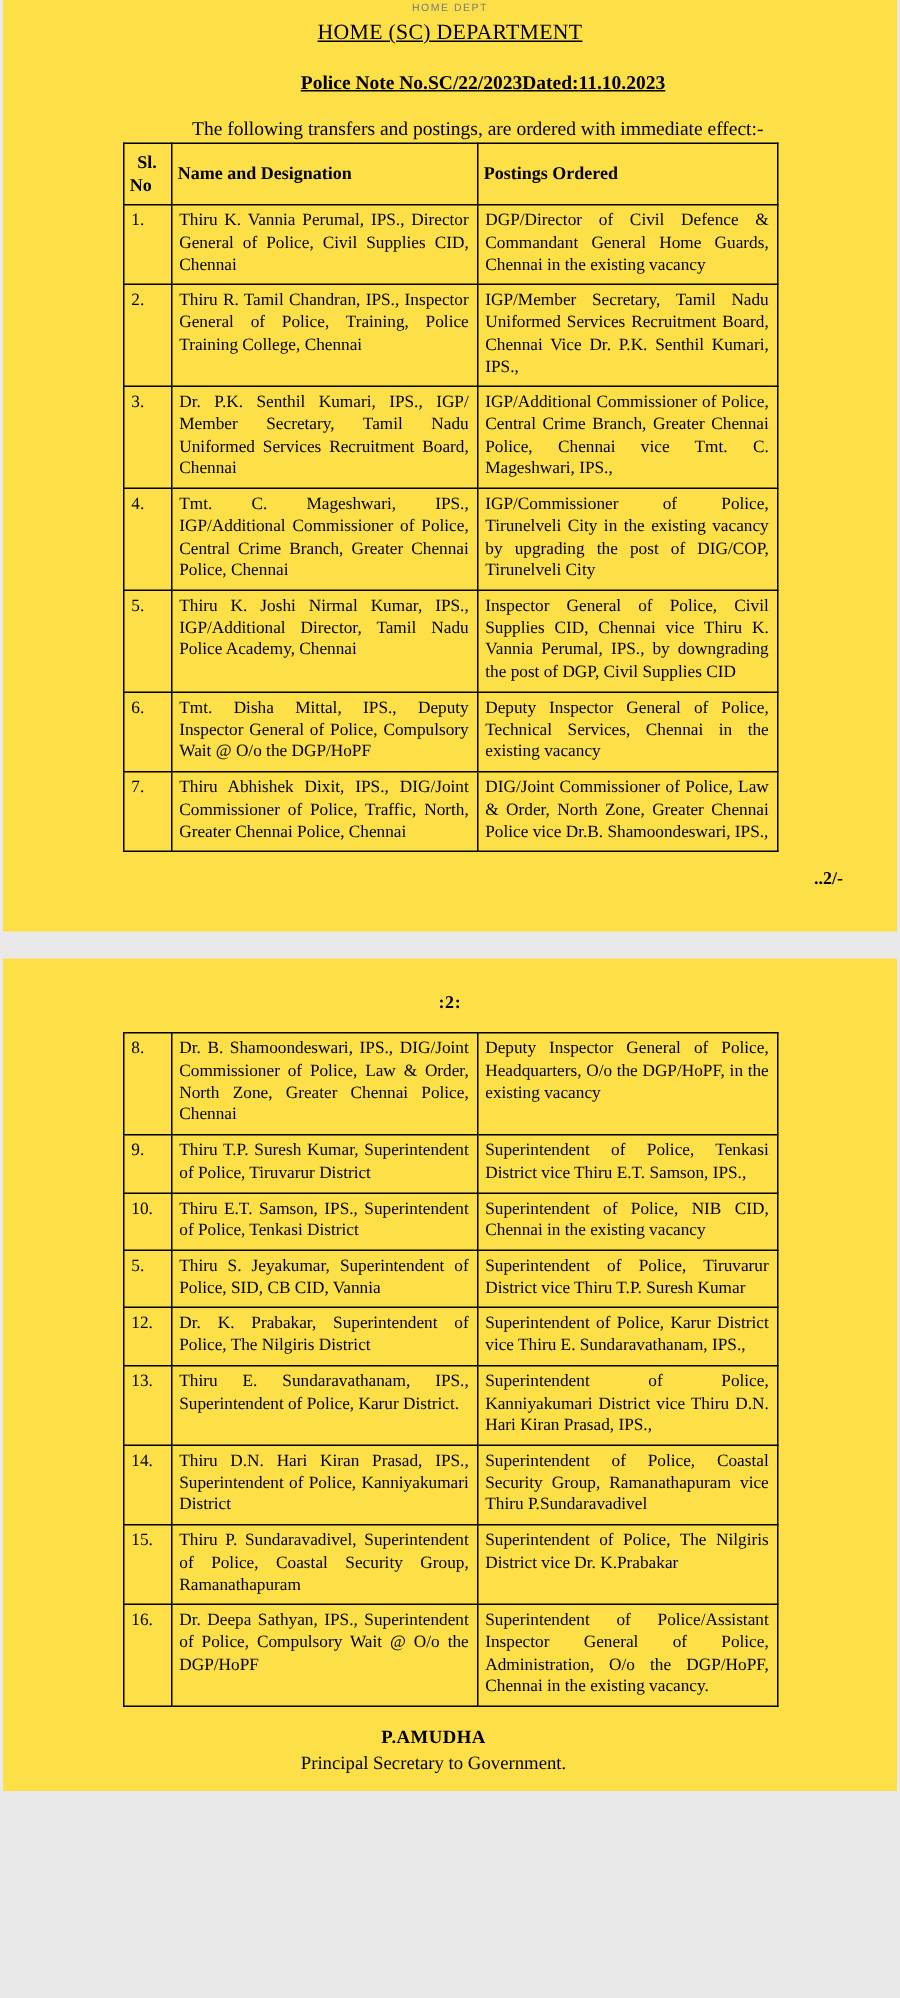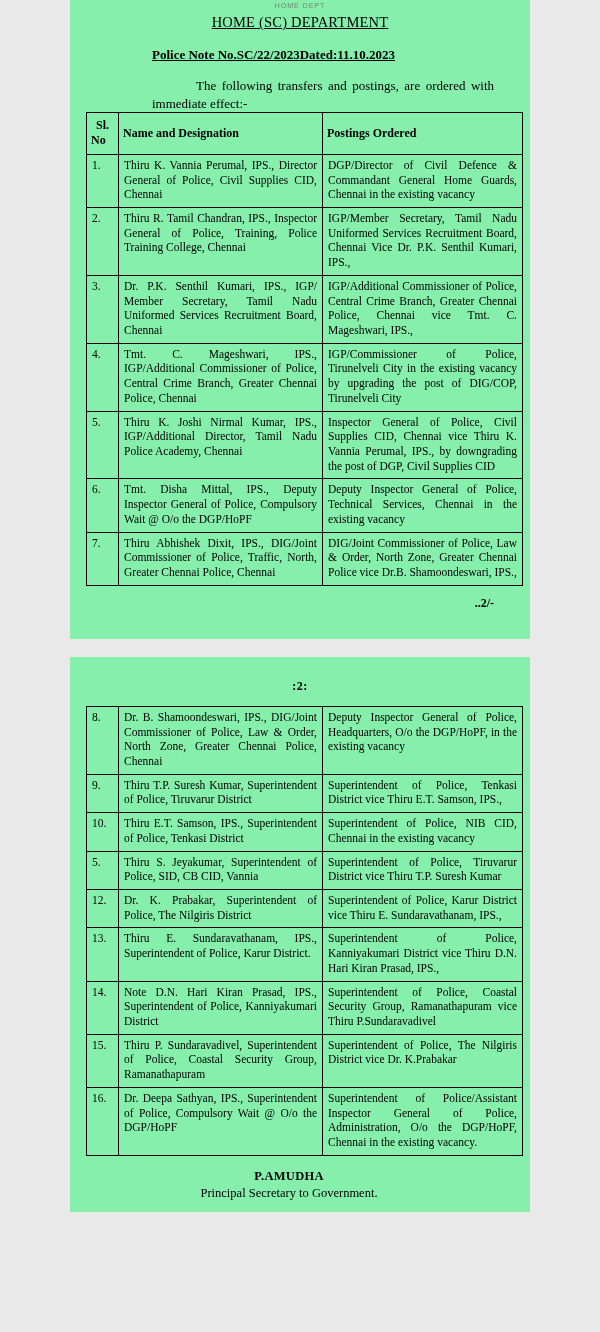--- a/index.html
+++ b/index.html
@@ -5,22 +5,22 @@
   html, body {
     margin: 0;
     padding: 0;
     background: #e9e9e9;
     font-family: "Liberation Serif", serif;
   }
   body {
     width: 600px;
   }
   .page {
-    background: #86efac;
-    width: 460px;
+    background: #fde047;
+    width: 596px;
     margin: 0 auto;
     padding: 0 16px;
     box-sizing: border-box;
     position: relative;
   }
   .page1 {
     padding-top: 2px;
     padding-bottom: 28px;
   }
   .gap {
@@ -43,21 +43,21 @@
   .dept-title {
     text-align: center;
     font-size: 14.5px;
     text-decoration: underline;
     letter-spacing: .2px;
     margin-top: 2px;
     margin-bottom: 16px;
   }
   .note-row {
     display: flex;
-    justify-content: flex-start;
+    justify-content: center;
     align-items: baseline;
     padding: 0 22px 0 66px;
     margin-bottom: 14px;
     font-family: Liberation Serif, serif;
   }
   .note-row .b {
     font-weight: bold;
     font-size: 13px;
     text-decoration: underline;
   }
@@ -240,21 +240,21 @@
         <td>Dr. K. Prabakar, Superintendent of Police, The Nilgiris District</td>
         <td>Superintendent of Police, Karur District vice Thiru E. Sundaravathanam, IPS.,</td>
       </tr>
       <tr>
         <td class="sl">13.</td>
         <td>Thiru E. Sundaravathanam, IPS., Superintendent of Police, Karur District.</td>
         <td>Superintendent of Police, Kanniyakumari District vice Thiru D.N. Hari Kiran Prasad, IPS.,</td>
       </tr>
       <tr>
         <td class="sl">14.</td>
-        <td>Note D.N. Hari Kiran Prasad, IPS., Superintendent of Police, Kanniyakumari District</td>
+        <td>Thiru D.N. Hari Kiran Prasad, IPS., Superintendent of Police, Kanniyakumari District</td>
         <td>Superintendent of Police, Coastal Security Group, Ramanathapuram vice Thiru P.Sundaravadivel</td>
       </tr>
       <tr>
         <td class="sl">15.</td>
         <td>Thiru P. Sundaravadivel, Superintendent of Police, Coastal Security Group, Ramanathapuram</td>
         <td>Superintendent of Police, The Nilgiris District vice Dr. K.Prabakar</td>
       </tr>
       <tr>
         <td class="sl">16.</td>
         <td>Dr. Deepa Sathyan, IPS., Superintendent of Police, Compulsory Wait @ O/o the DGP/HoPF</td>

